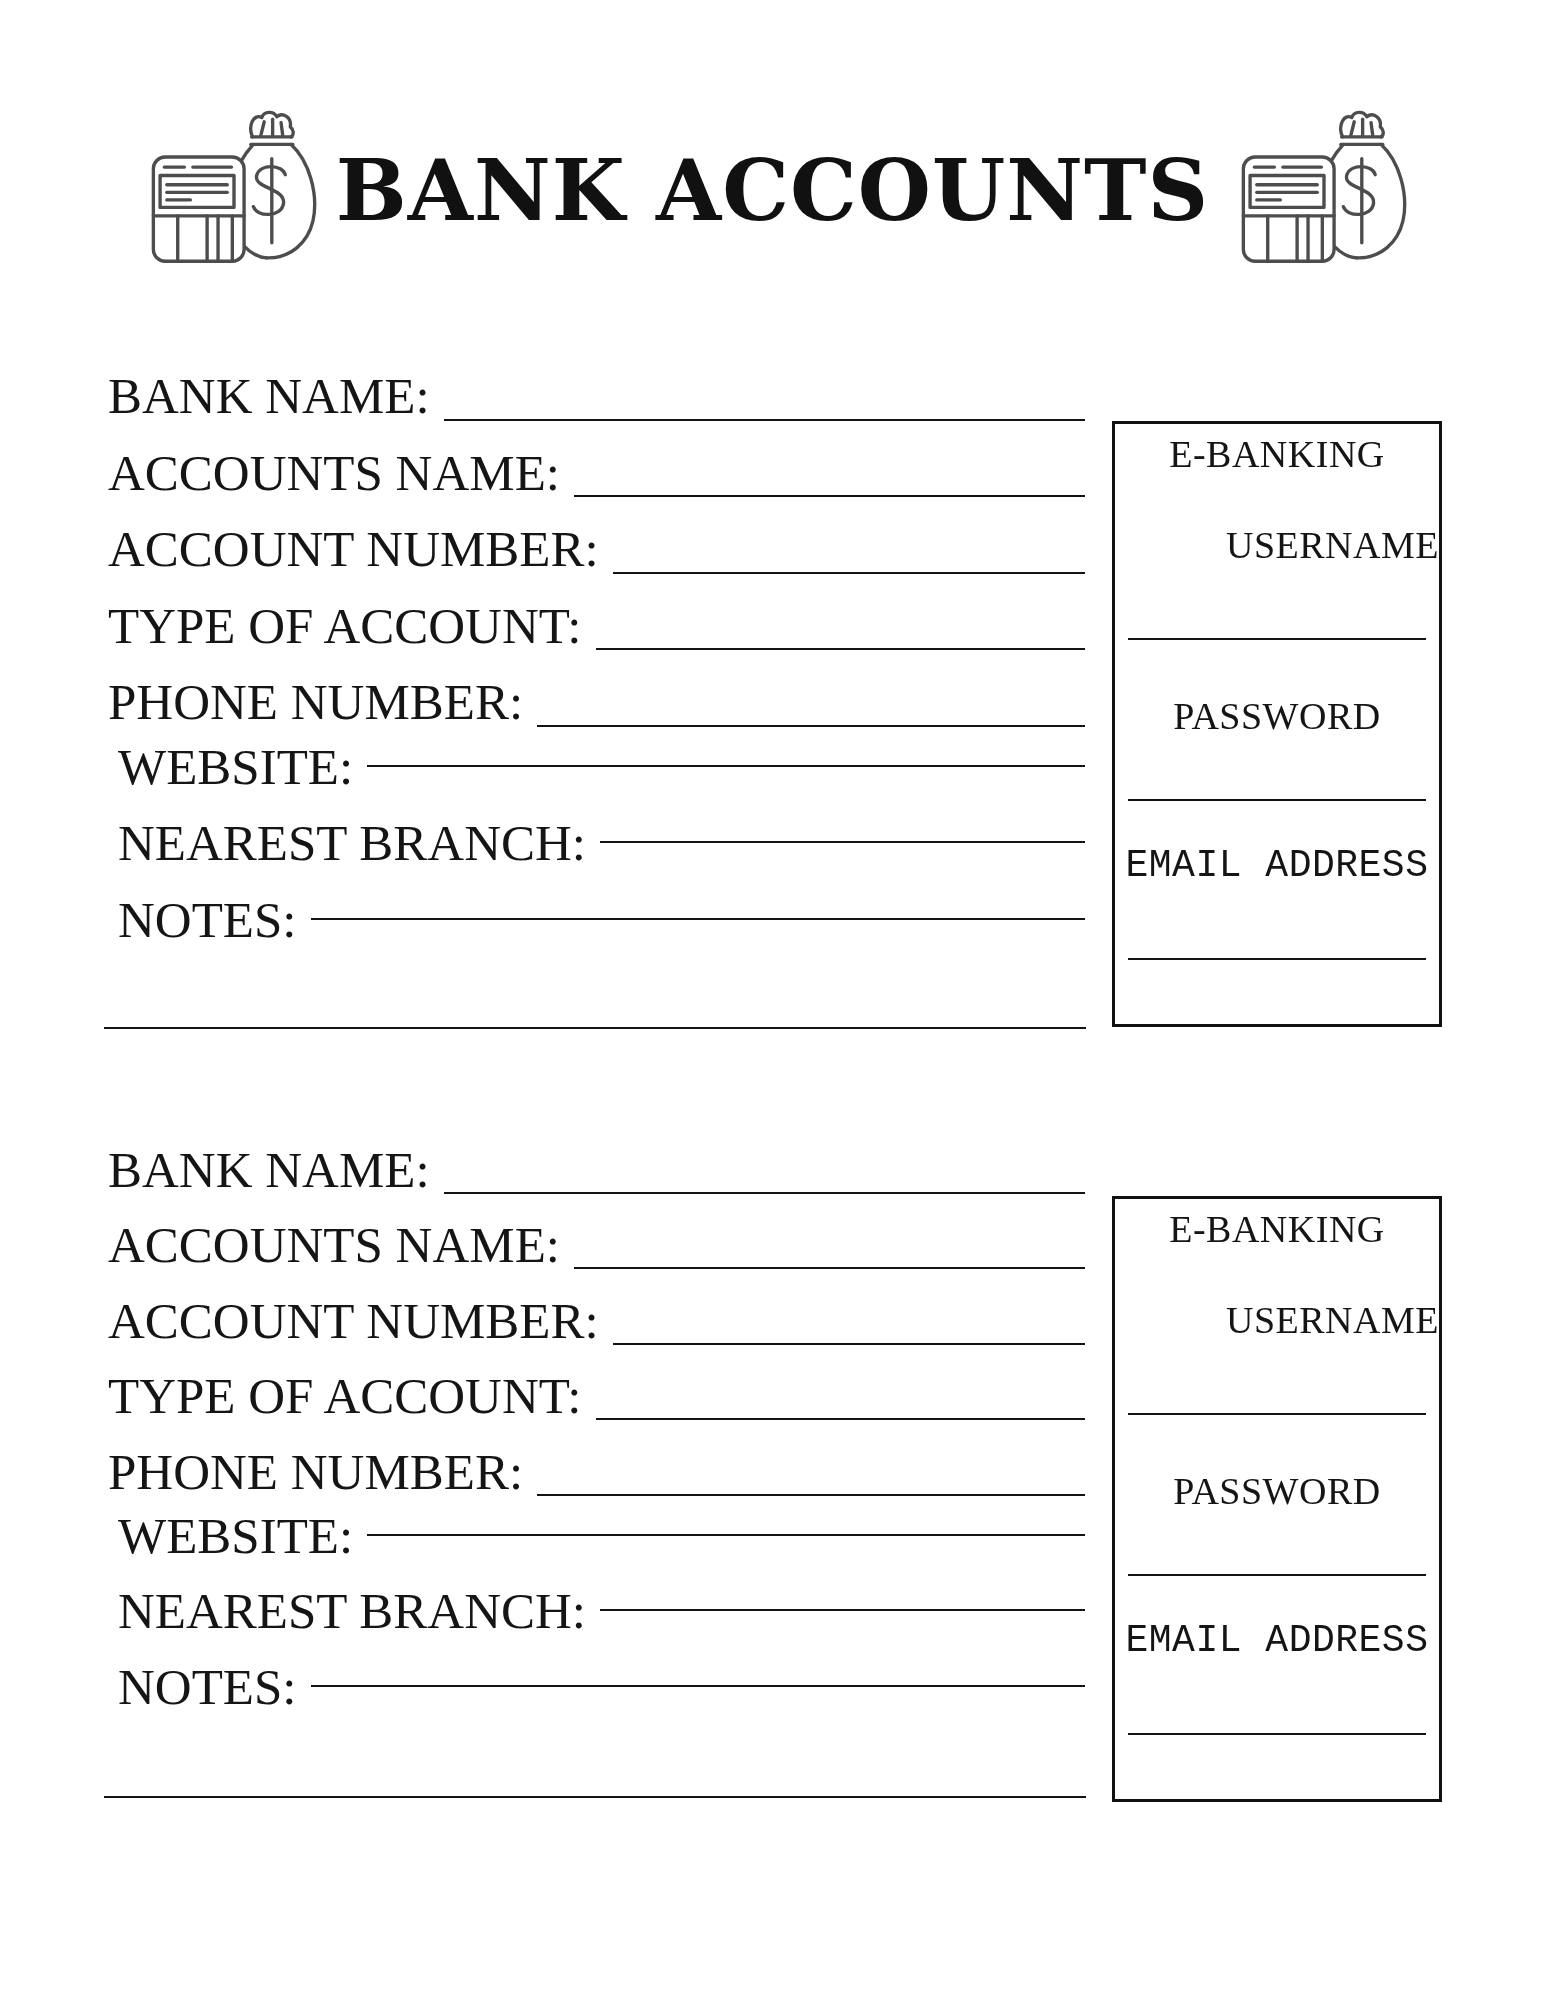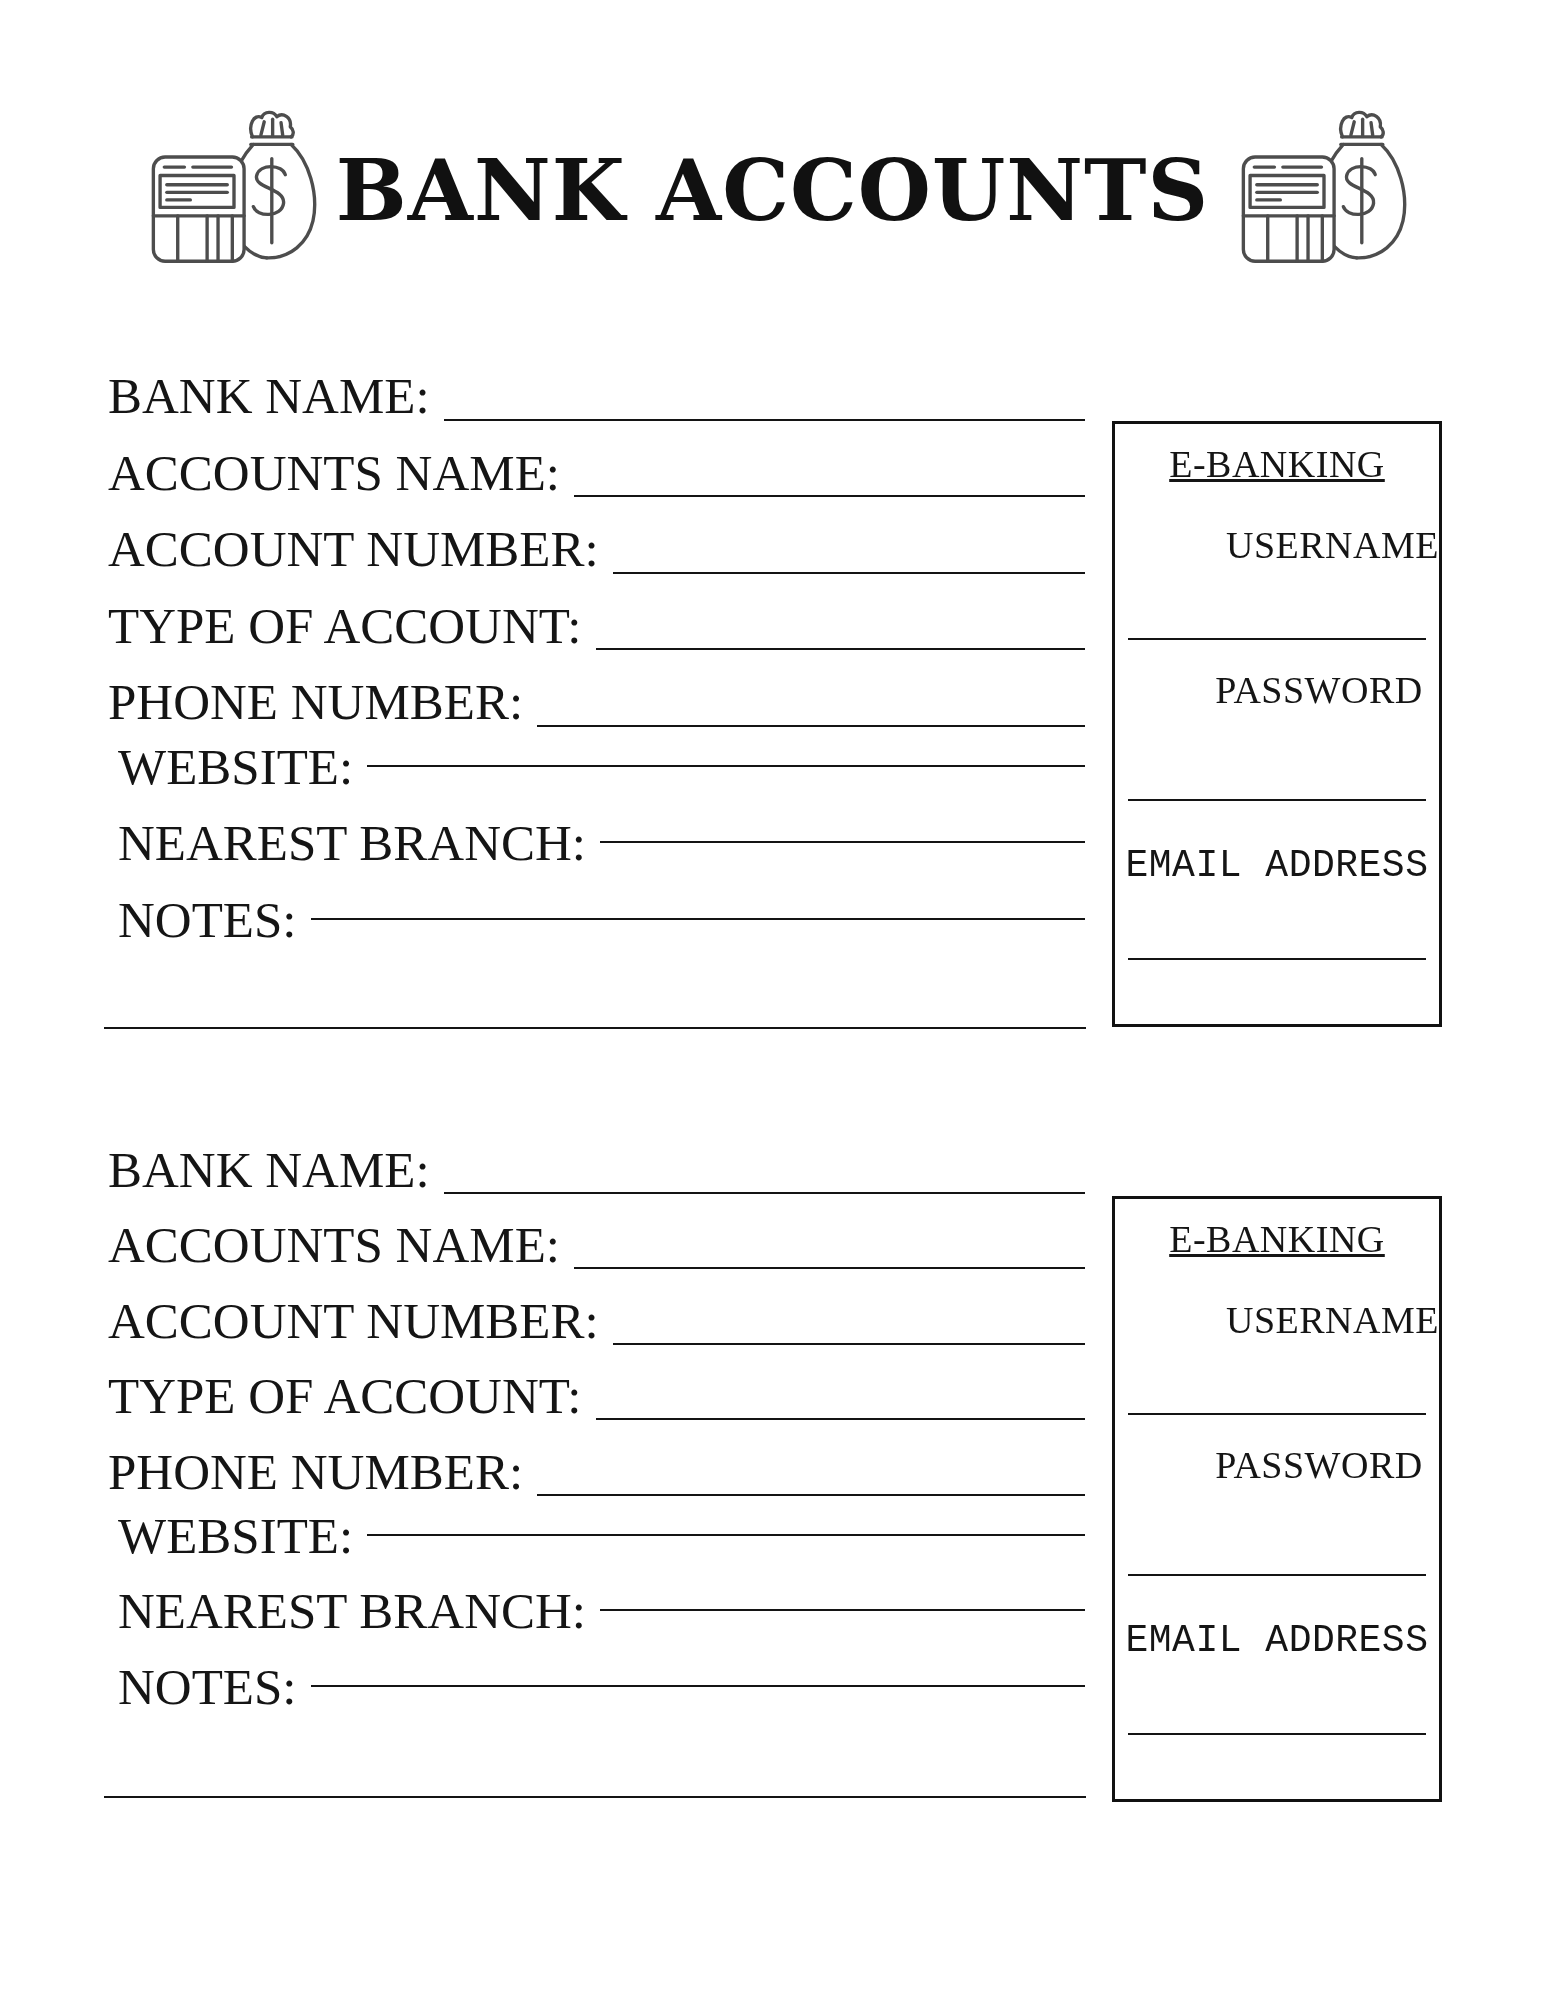--- a/index.html
+++ b/index.html
@@ -39,23 +39,23 @@
   .ebanking-panel{
     position:absolute;left:1112px;width:330px;height:606px;
     border:3px solid #111;box-sizing:border-box;background:#fff;
   }
   .panel-1{top:421px;}
   .panel-2{top:1196px;}
   .panel-text{
     position:absolute;left:0;width:100%;text-align:center;
     font-size:38px;letter-spacing:0.5px;color:#151515;white-space:nowrap;
   }
-  .pt-ebanking{top:18px;text-decoration:underline;}
+  .pt-ebanking{top:8px;}
   .pt-username{top:99px;text-align:right;}
-  .pt-password{top:244px;padding-left:42px;}
+  .pt-password{top:270px;}
   .pt-email{top:420px;font-family:Liberation Mono, monospace;}
   .panel-line{
     position:absolute;left:13px;right:13px;border-top:2.5px solid #141414;height:0;
   }
   .pl-1{top:214px;}
   .pl-2{top:375px;}
   .pl-3{top:534px;}
 </style>
 </head>
 <body>

